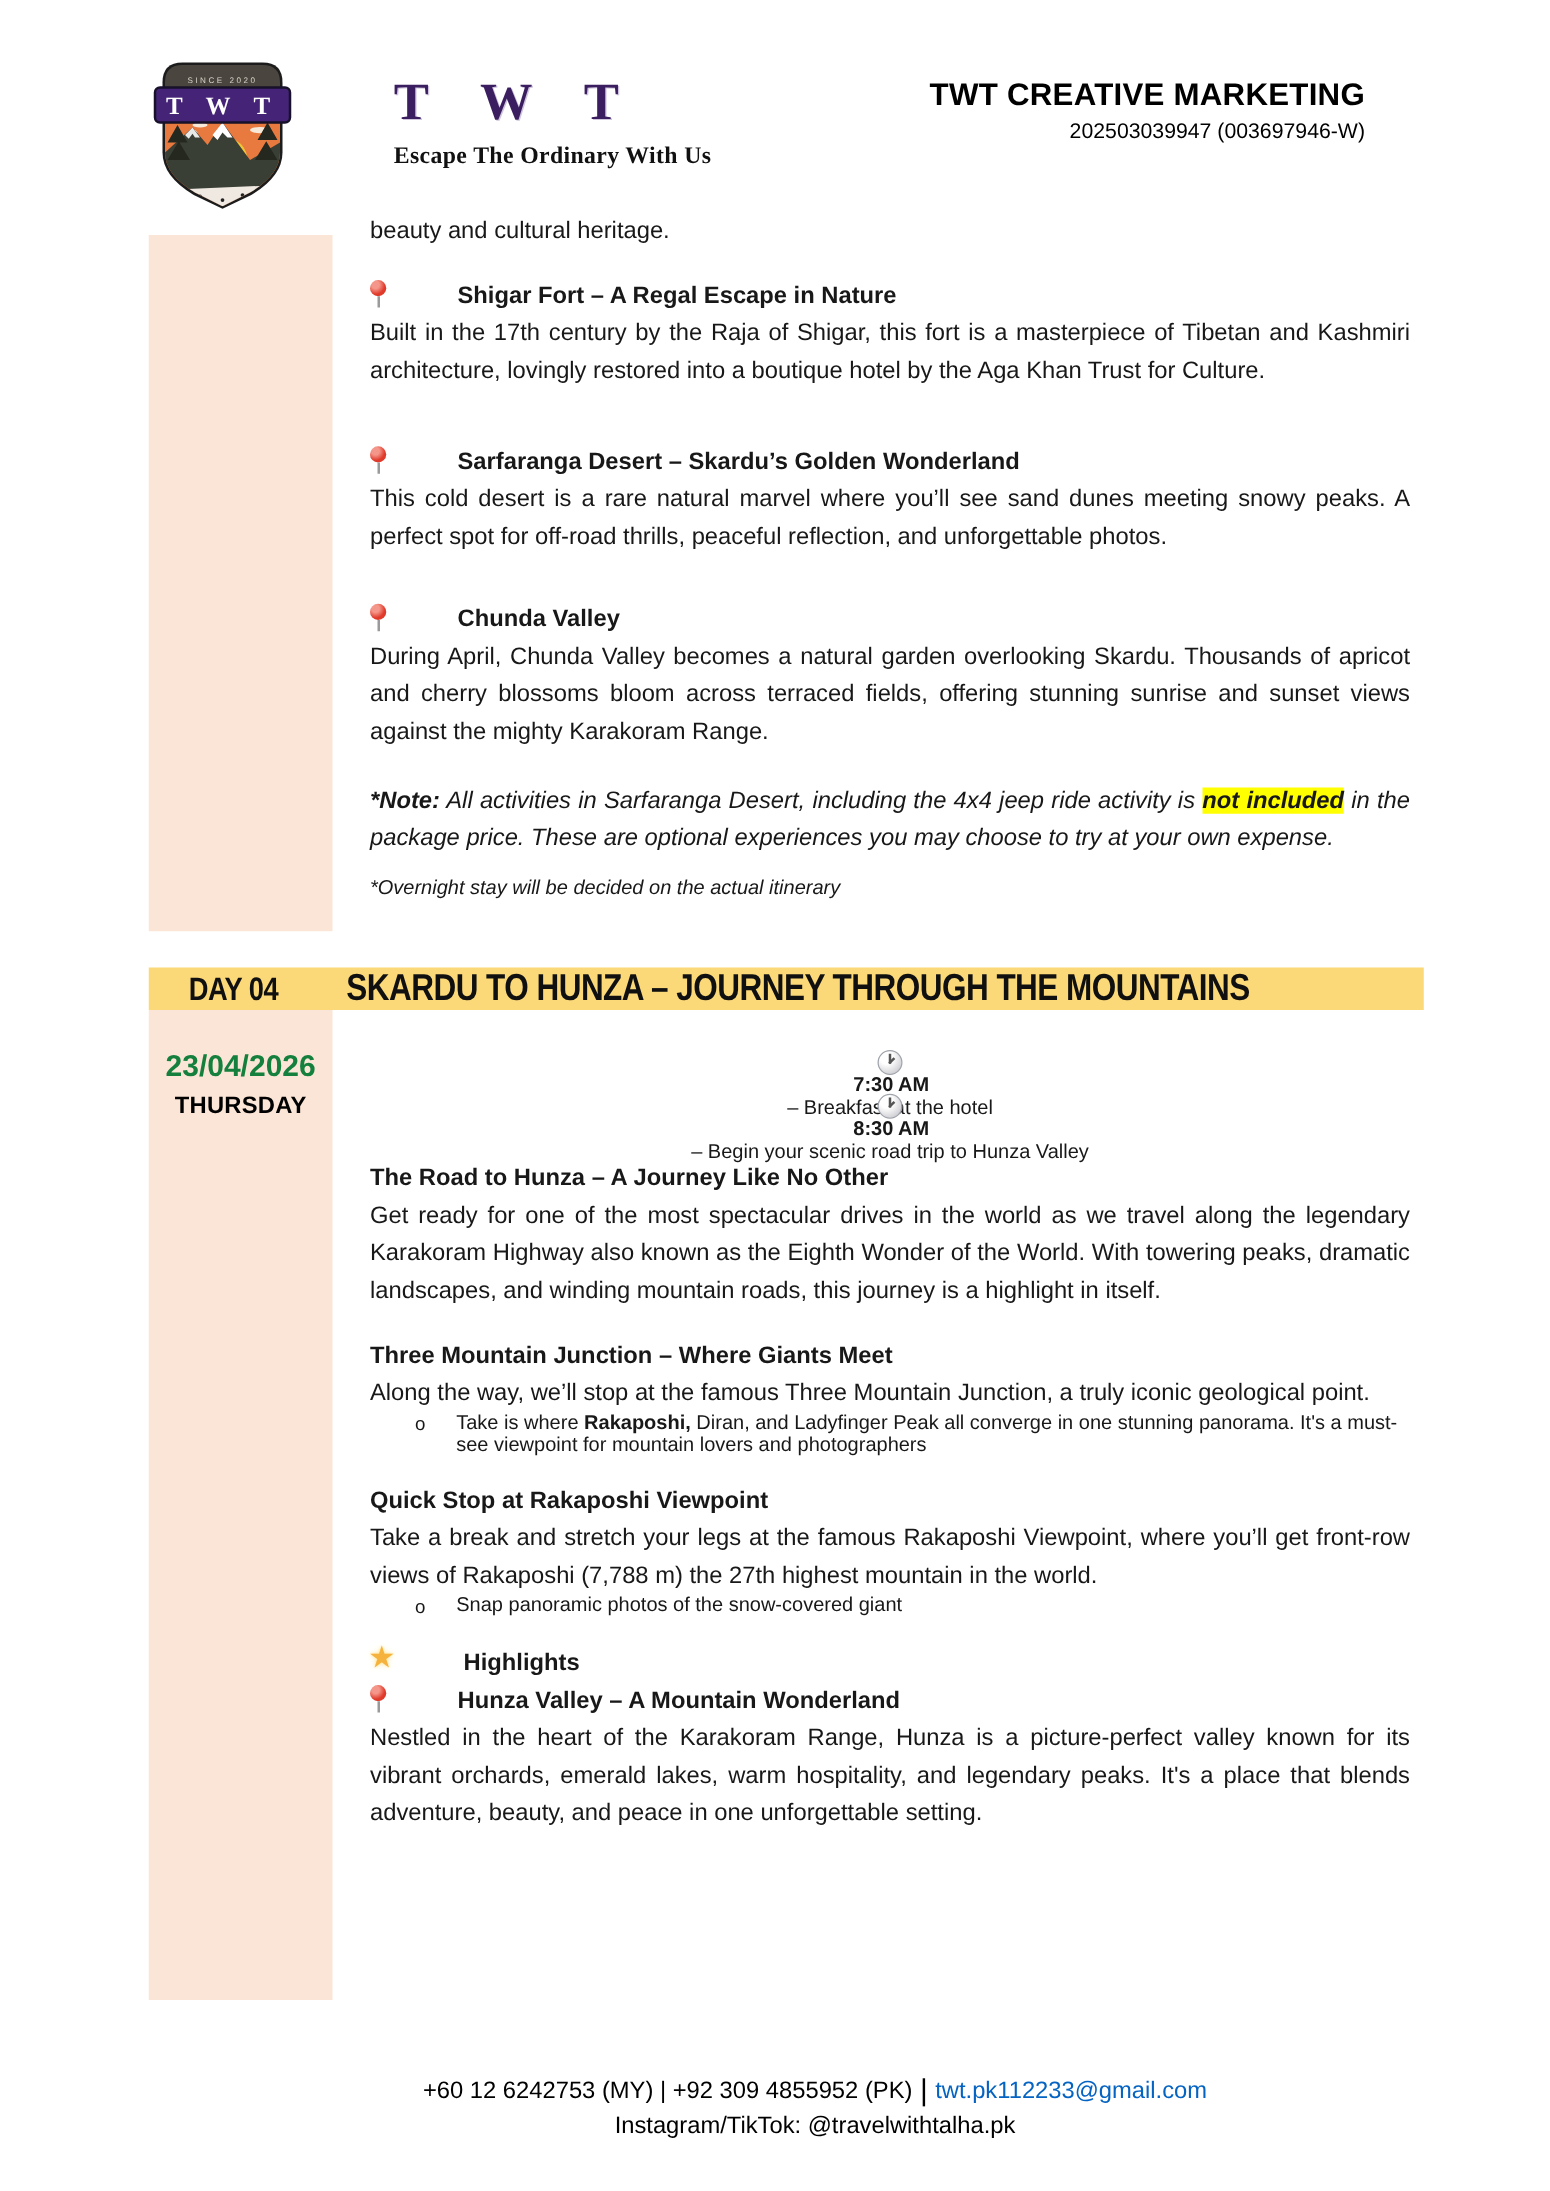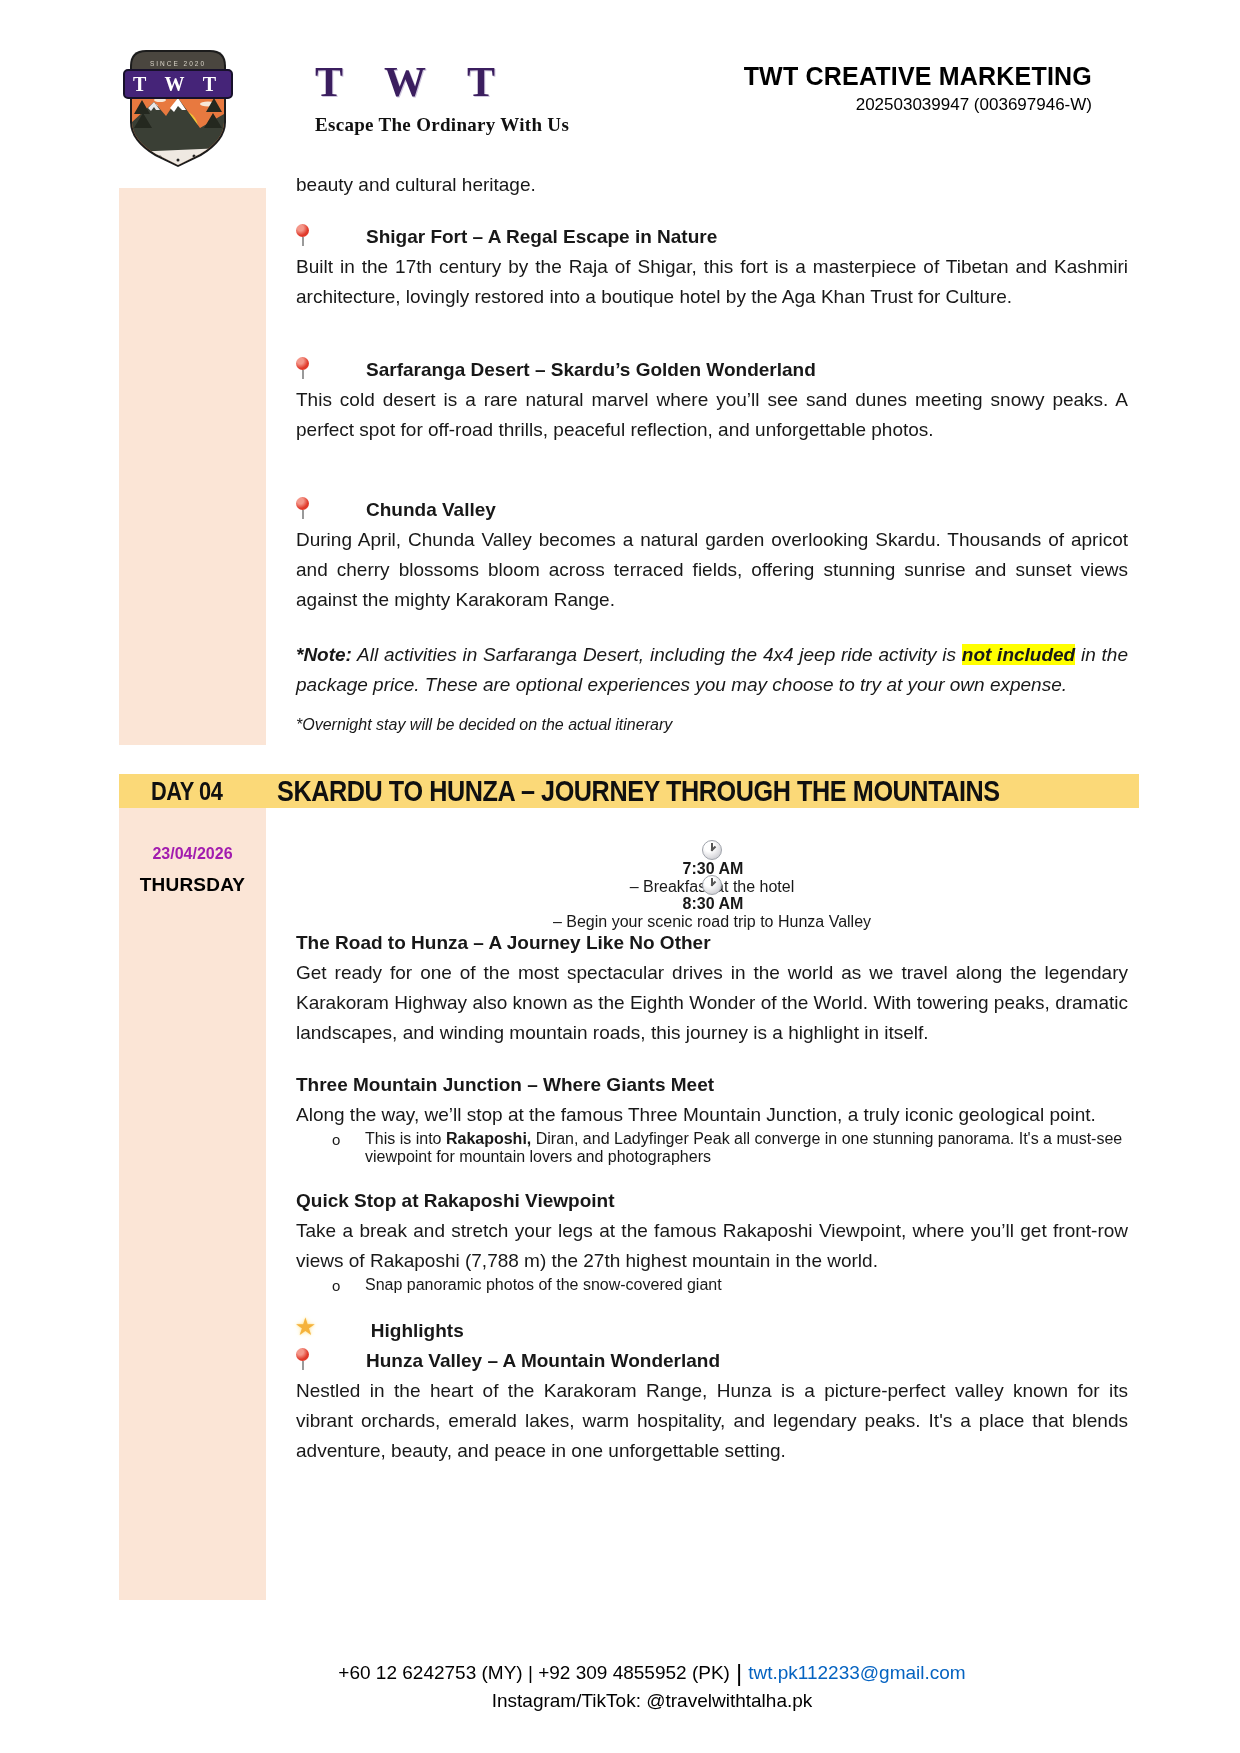--- a/index.html
+++ b/index.html
@@ -21,36 +21,36 @@
     margin-top:8px;letter-spacing:.3px;font-weight:600;
   }
   .company{left:640px;top:62px;width:452px;text-align:right;}
   .company-name{font-size:25px;font-weight:bold;letter-spacing:.2px;color:#000;}
   .company-reg{font-size:17px;margin-top:4px;color:#000;}
 
   
   .side1{left:119px;top:188px;width:147px;height:557px;background:#FBE5D6;}
   .side2{left:119px;top:808px;width:147px;height:792px;background:#FBE5D6;
          padding-top:30px;box-sizing:border-box;text-align:center;}
-  .side-date{font-weight:bold;font-size:16px;line-height:31px;color:#a21caf;}
+  .side-date{font-weight:bold;font-size:24px;line-height:31px;color:#15803d;}
   .side-day{font-weight:bold;font-size:19px;line-height:31px;color:#000;letter-spacing:.2px;}
   .band{left:119px;top:774px;width:1020px;height:34px;background:#FBD978;
         display:flex;align-items:center;}
   .band-label{width:150px;text-align:center;font-weight:bold;font-size:26px;color:#101010;}
   .band-title{margin-left:8px;font-weight:bold;font-size:30px;color:#101010;white-space:nowrap;}
   .cond{display:inline-block;transform:scaleX(.84);transform-origin:left center;letter-spacing:-.5px;}
 
   
   .main1{left:296px;top:170px;width:832px;}
   .main2{left:296px;top:840px;width:832px;}
   p,.h{margin:0;font-size:19px;line-height:30px;}
   .h{font-weight:bold;display:flex;align-items:flex-start;gap:47px;}
   .h .icon-slot{margin-right:9px;}
   .just{text-align:justify;}
-  .mb22{margin-bottom:22px;} .mb43{margin-bottom:43px;} .mb33{margin-bottom:50px;}
+  .mb22{margin-bottom:22px;} .mb43{margin-bottom:43px;} .mb33{margin-bottom:36px;}
   .mb25{margin-bottom:25px;} .mb14{margin-bottom:14px;} .mb18{margin-bottom:18px;}
   .mb22b{margin-bottom:22px;} .mb20{margin-bottom:20px;} .mb28{margin-bottom:28px;}
   .note{font-style:italic;}
   .note b{font-weight:bold;}
   .hl{background:#FFFF00;font-weight:bold;font-style:italic;}
   .overnight{font-style:italic;font-size:16px;line-height:22px;}
   .sched{height:35px;display:flex;align-items:center;flex-direction:column;}
   .sched .t{font-weight:bold;margin:0 5px 0 7px;}
   .bullet{position:relative;padding-left:69px;}
   .bullet .marker{position:absolute;left:36px;top:1px;font-size:15px;}
@@ -177,21 +177,21 @@
     <span>– Begin your scenic road trip to Hunza Valley</span>
   </div>
 
   <div class="h">The Road to Hunza – A Journey Like No Other</div>
   <p class="just mb22b">Get ready for one of the most spectacular drives in the world as we travel along the legendary Karakoram Highway also known as the Eighth Wonder of the World. With towering peaks, dramatic landscapes, and winding mountain roads, this journey is a highlight in itself.</p>
 
   <div class="h">Three Mountain Junction – Where Giants Meet</div>
   <p class="just">Along the way, we’ll stop at the famous Three Mountain Junction, a truly iconic geological point.</p>
   <div class="bullet mb20">
     <span class="marker">o</span>
-    <span>This is into </span><b>Rakaposhi,</b><span> Diran, and Ladyfinger Peak all converge in one stunning panorama. It's a must-see viewpoint for mountain lovers and photographers</span>
+    <span>Take is where </span><b>Rakaposhi,</b><span> Diran, and Ladyfinger Peak all converge in one stunning panorama. It's a must-see viewpoint for mountain lovers and photographers</span>
   </div>
 
   <div class="h">Quick Stop at Rakaposhi Viewpoint</div>
   <p class="just">Take a break and stretch your legs at the famous Rakaposhi Viewpoint, where you’ll get front-row views of Rakaposhi (7,788 m) the 27th highest mountain in the world.</p>
   <div class="bullet mb22b">
     <span class="marker">o</span>
     <span>Snap panoramic photos of the snow-covered giant</span>
   </div>
 
 

